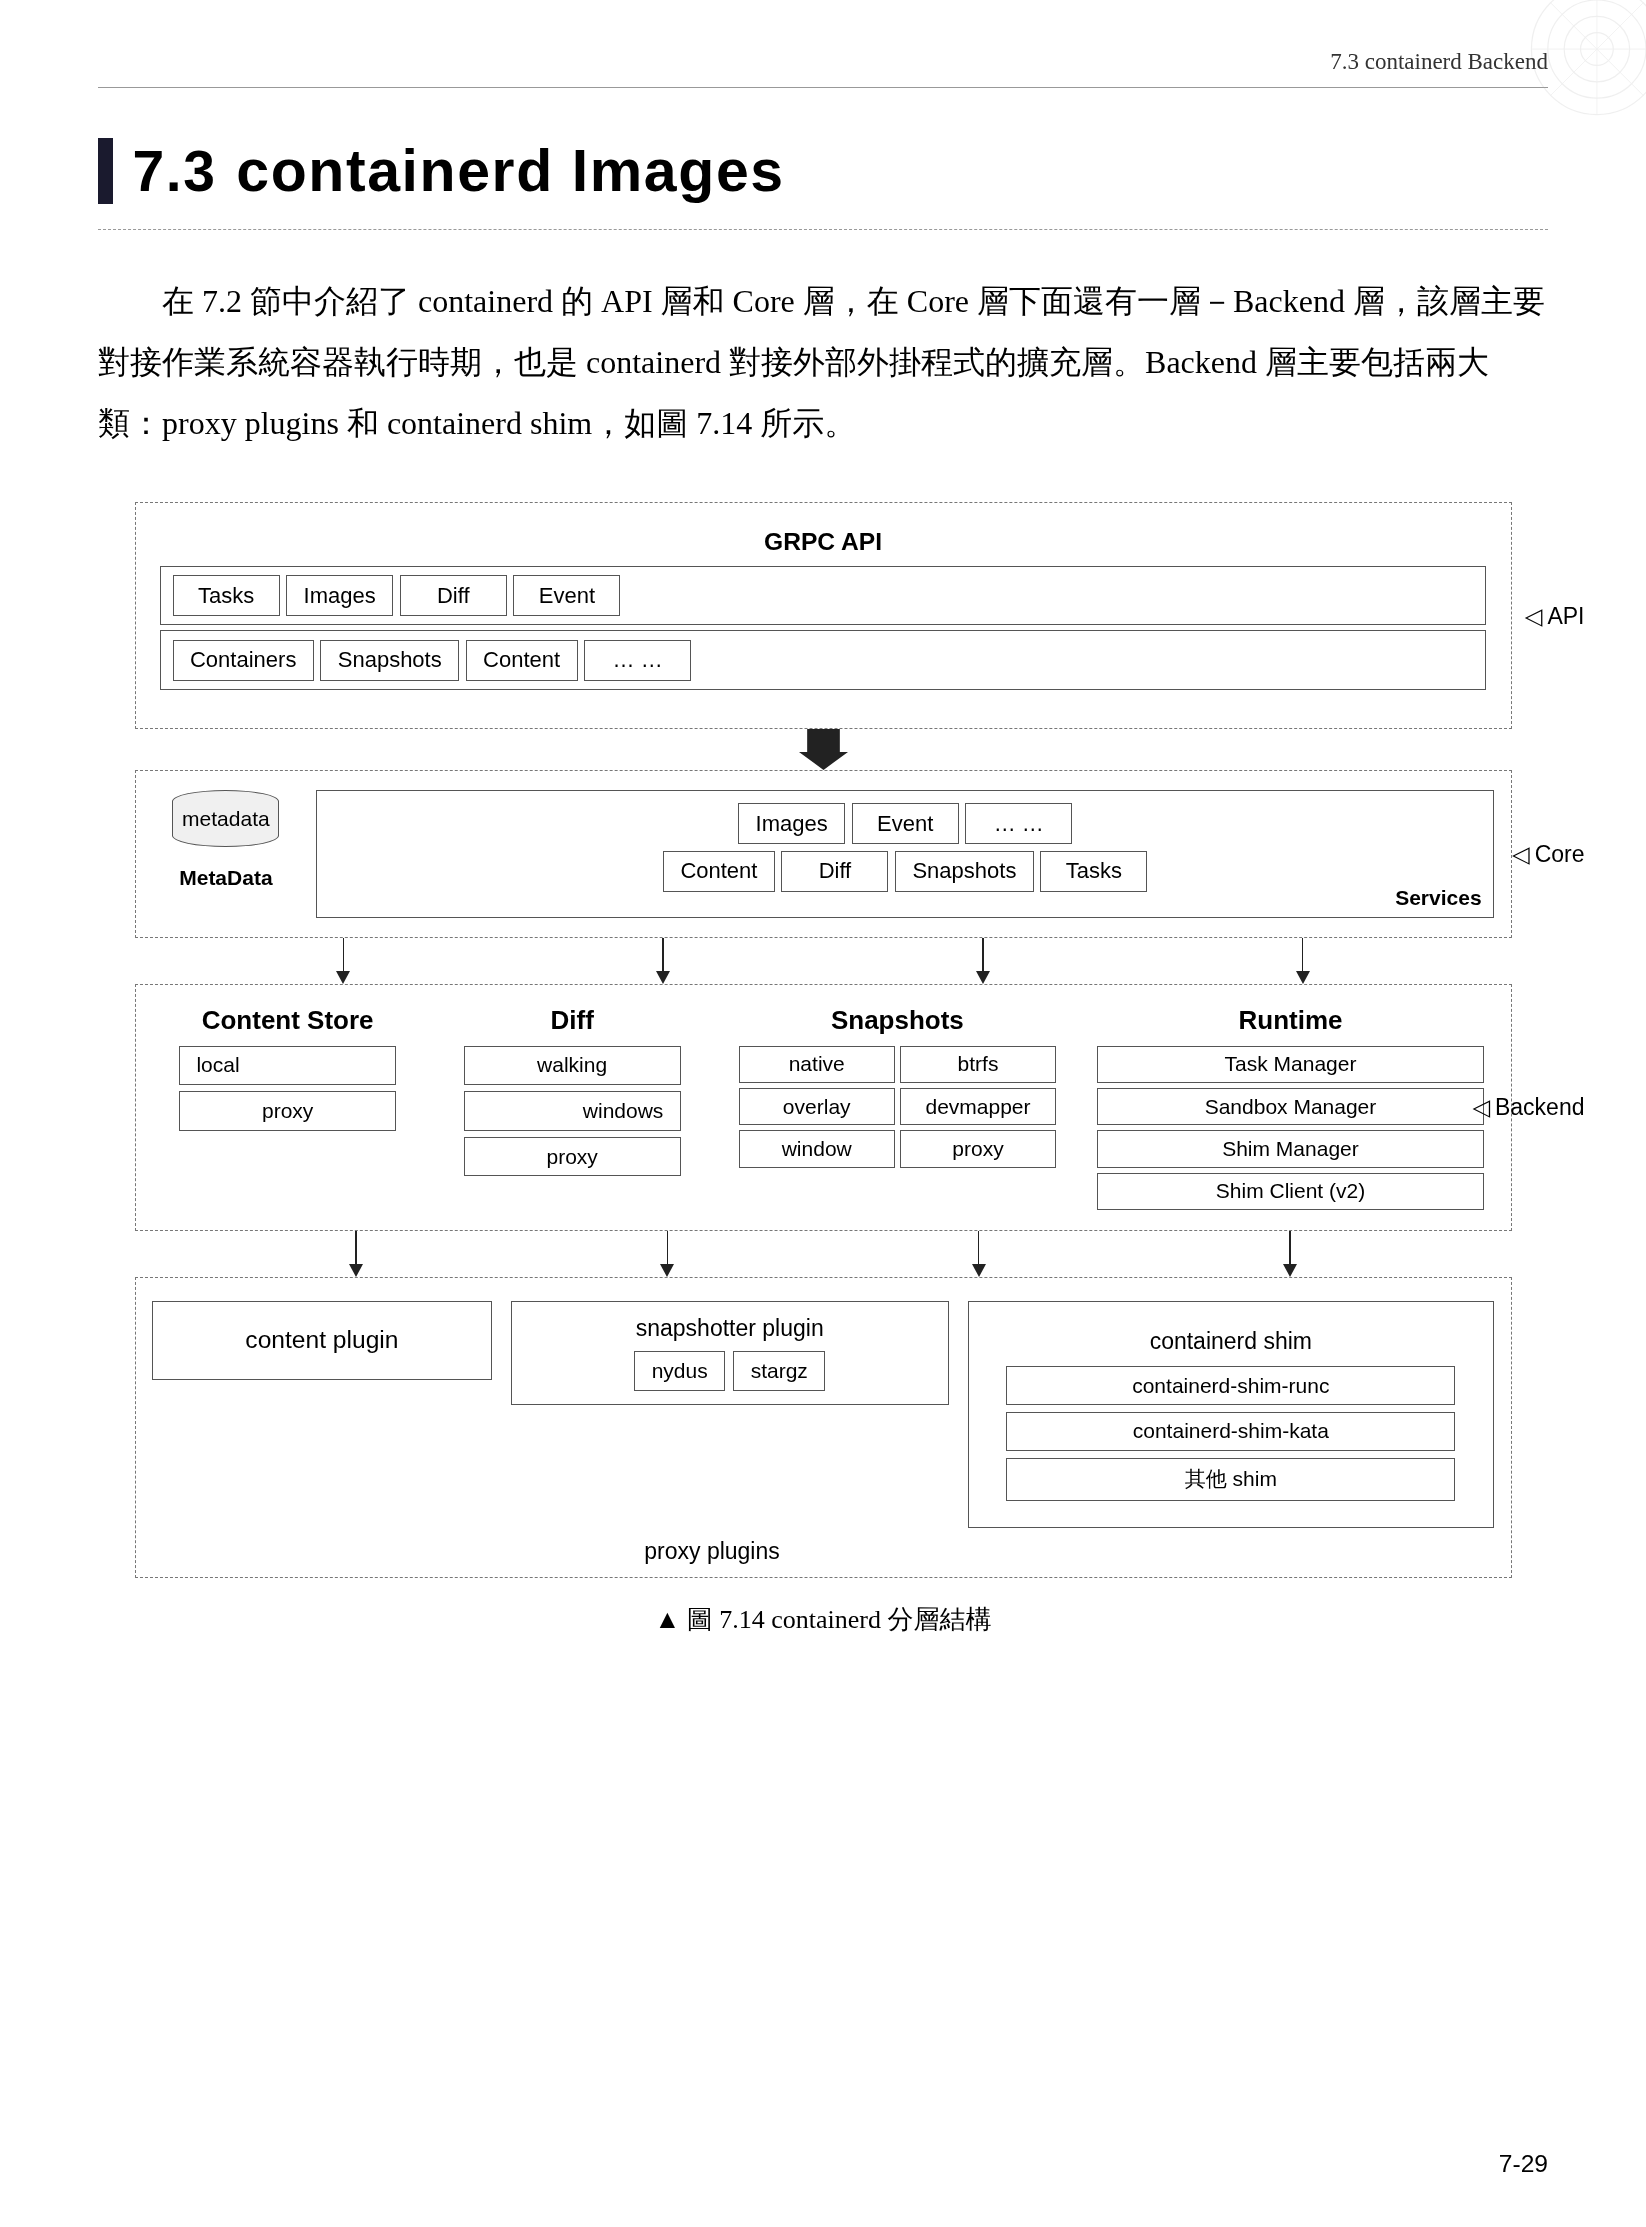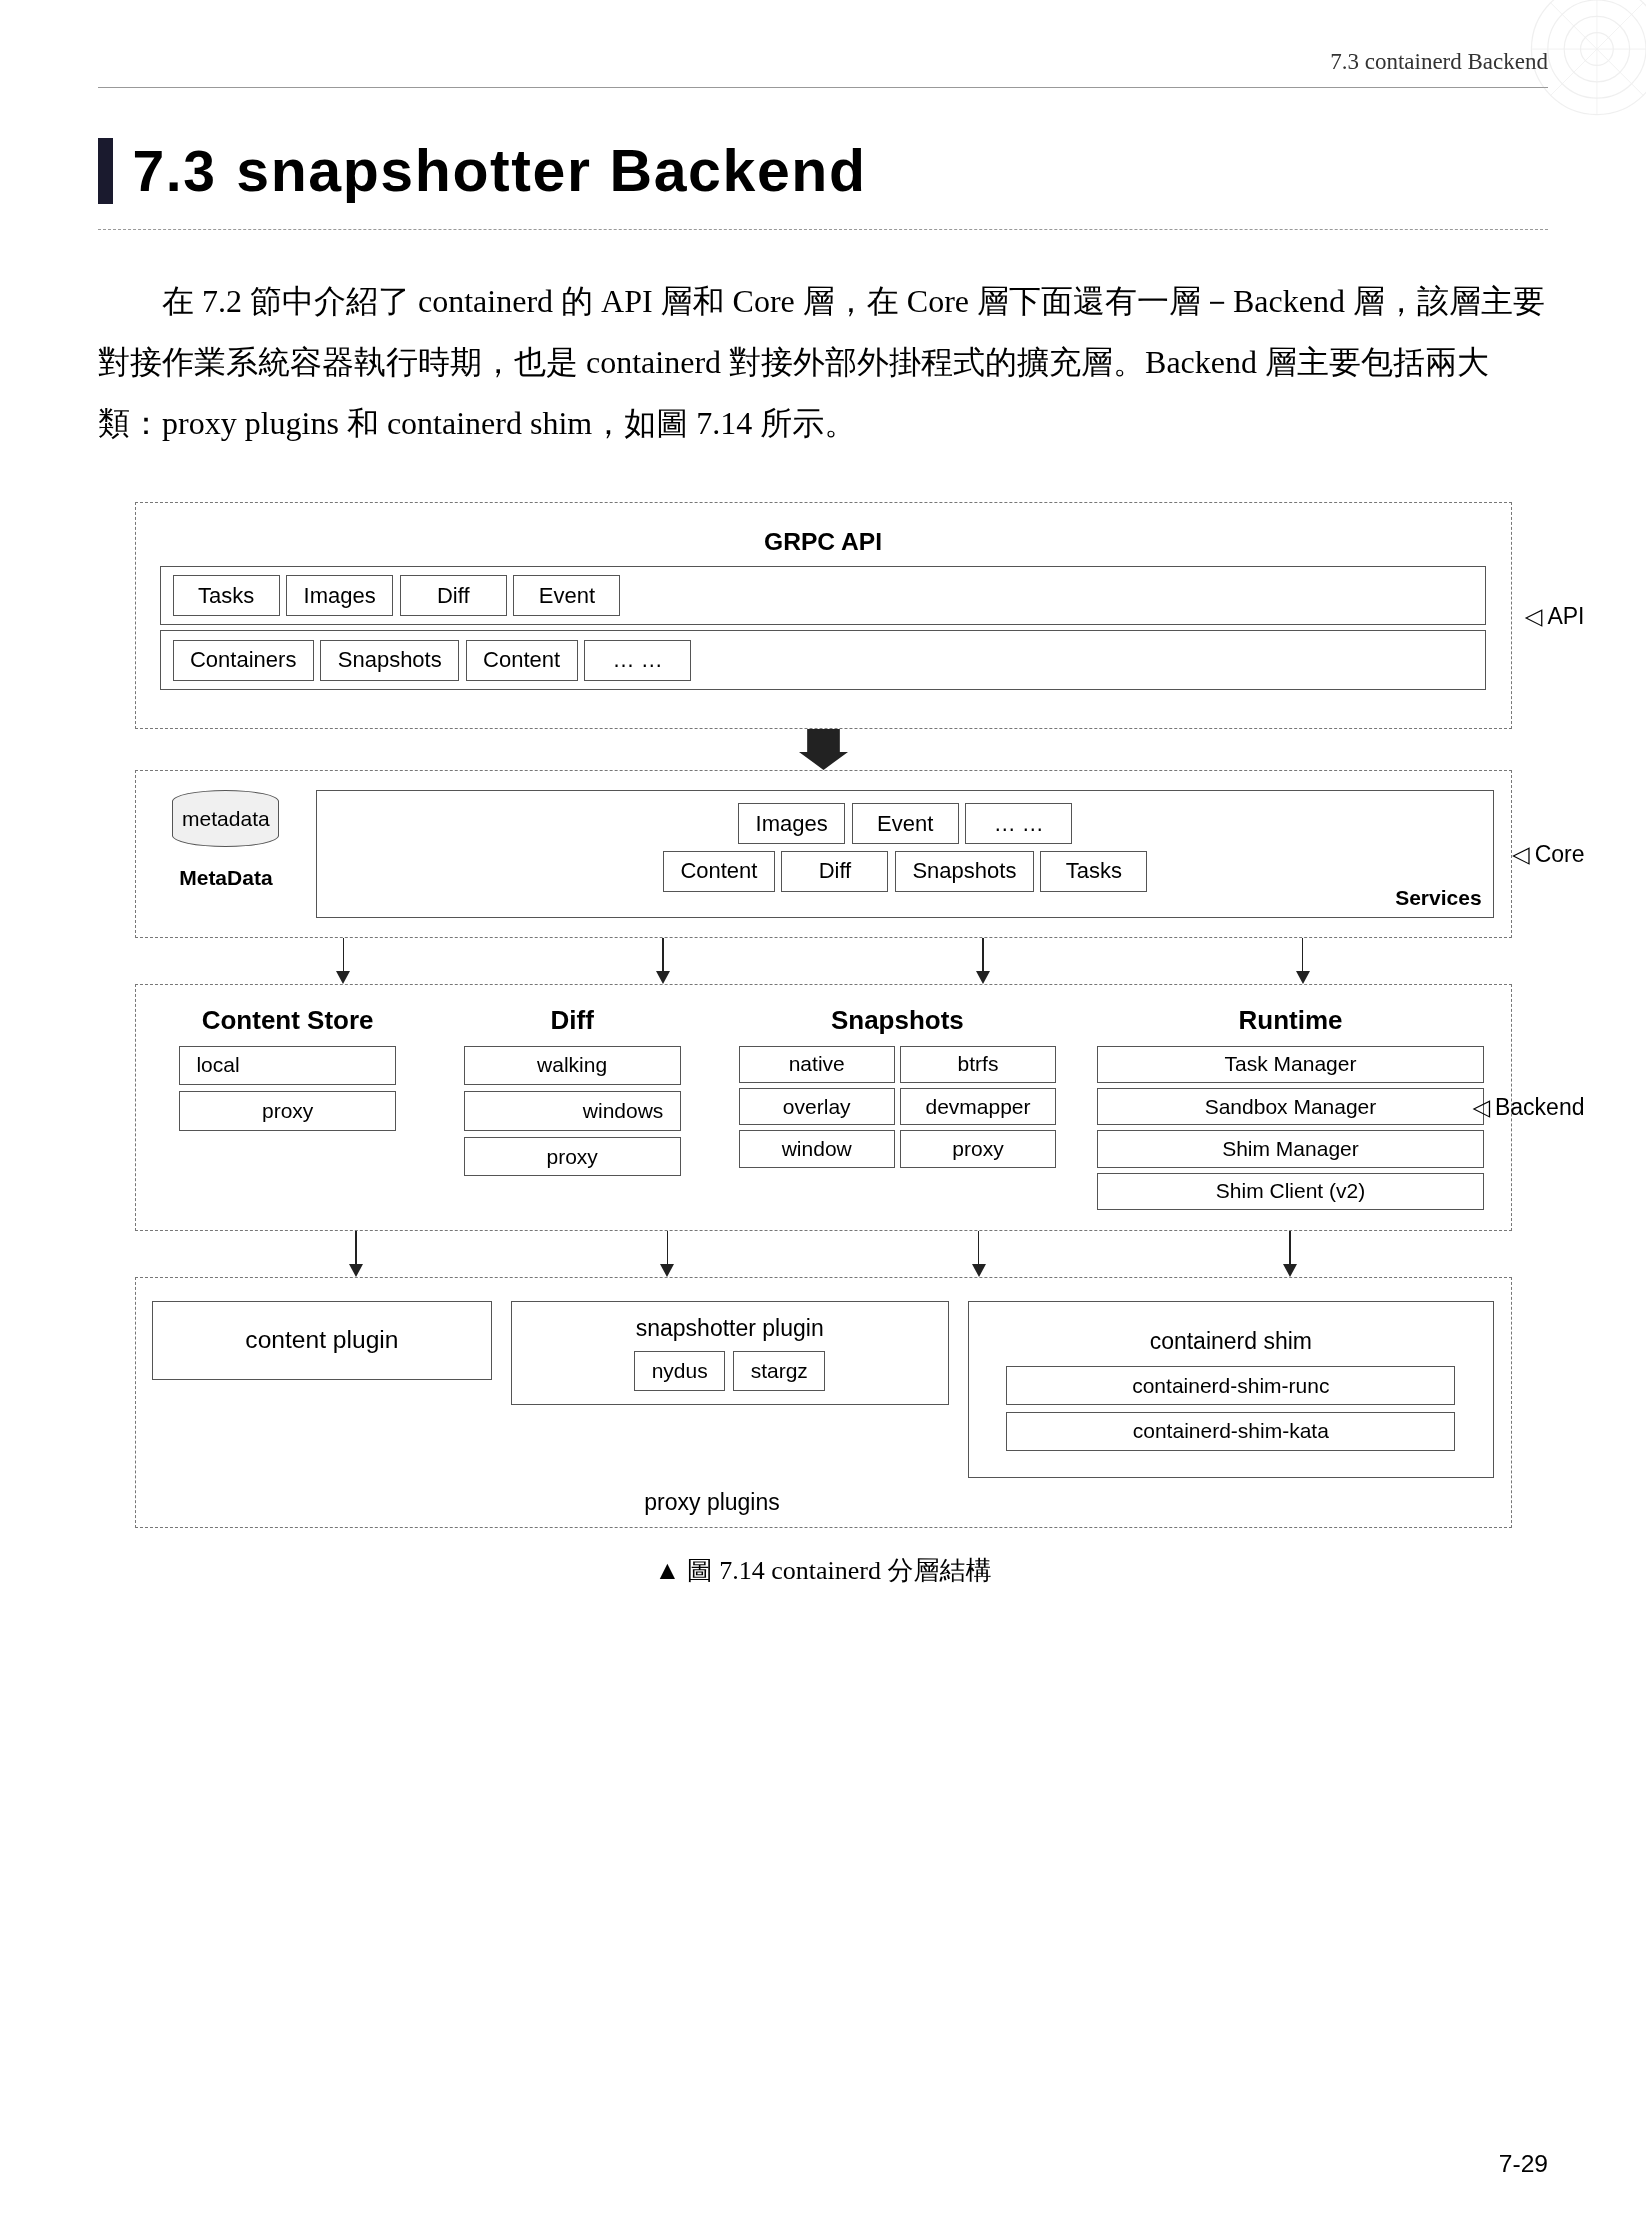--- a/index.html
+++ b/index.html
@@ -159,21 +159,21 @@
   <line x1="103" y1="117" x2="217" y2="3" stroke="#aaa" stroke-width="1"></line>
 </svg>
 
 <div class="page-header">
   <span>7.3  containerd Backend</span>
 </div>
 
 <div class="section-title-wrapper">
   <div class="section-bar"></div>
   <div class="section-title">7.3</div>
-  <div class="section-title" style="font-size:59px; font-weight:bold; font-family:Arial,sans-serif;">snapshotter Backend</div>
+  <div class="section-title" style="font-size:59px; font-weight:bold; font-family:Arial,sans-serif;">containerd Images</div>
 </div>
 
 <hr class="section-divider">
 
 <p class="body-text">在 7.2 節中介紹了 containerd 的 API 層和 Core 層，在 Core 層下面還有一層－Backend 層，該層主要對接作業系統容器執行時期，也是 containerd 對接外部外掛程式的擴充層。Backend 層主要包括兩大類：proxy plugins 和 containerd shim，如圖 7.14 所示。</p>
 
 <div class="diagram-outer">
   <div style="position:relative; width:1377px;">
 
     <div class="diagram-box">
@@ -329,20 +329,21 @@
         <div style="display:flex; gap:8.2px;">
           <div style="border:1.2px solid #555; padding:6.6px 16.4px; font-size:21px; font-family:Arial,sans-serif;">nydus</div>
           <div style="border:1.2px solid #555; padding:6.6px 16.4px; font-size:21px; font-family:Arial,sans-serif;">stargz</div>
         </div>
       </div>
 
       <div style="flex:1.5; border:1.2px solid #555; padding:26px; display:flex; flex-direction:column; align-items:center; gap:6.6px;">
         <div style="font-size:23px; font-family:Arial,sans-serif; margin-bottom:4.9px;">containerd shim</div>
         <div style="border:1.2px solid #555; padding:6.6px 11.5px; font-size:21px; font-family:Arial,sans-serif; text-align:center; width:95%;">containerd-shim-runc</div>
         <div style="border:1.2px solid #555; padding:6.6px 11.5px; font-size:21px; font-family:Arial,sans-serif; text-align:center; width:95%;">containerd-shim-kata</div>
+        <div style="border:1.2px solid #555; padding:6.6px 11.5px; font-size:21px; font-family:Arial,sans-serif; text-align:center; width:95%;">其他 shim</div>
       </div>
 
       <div style="position:absolute; bottom:11.5px; left:37%; font-size:23px; font-family:Arial,sans-serif;">proxy plugins</div>
     </div>
 
   </div>
 
   <div class="figure-caption">▲  圖 7.14  containerd 分層結構</div>
 </div>
 

